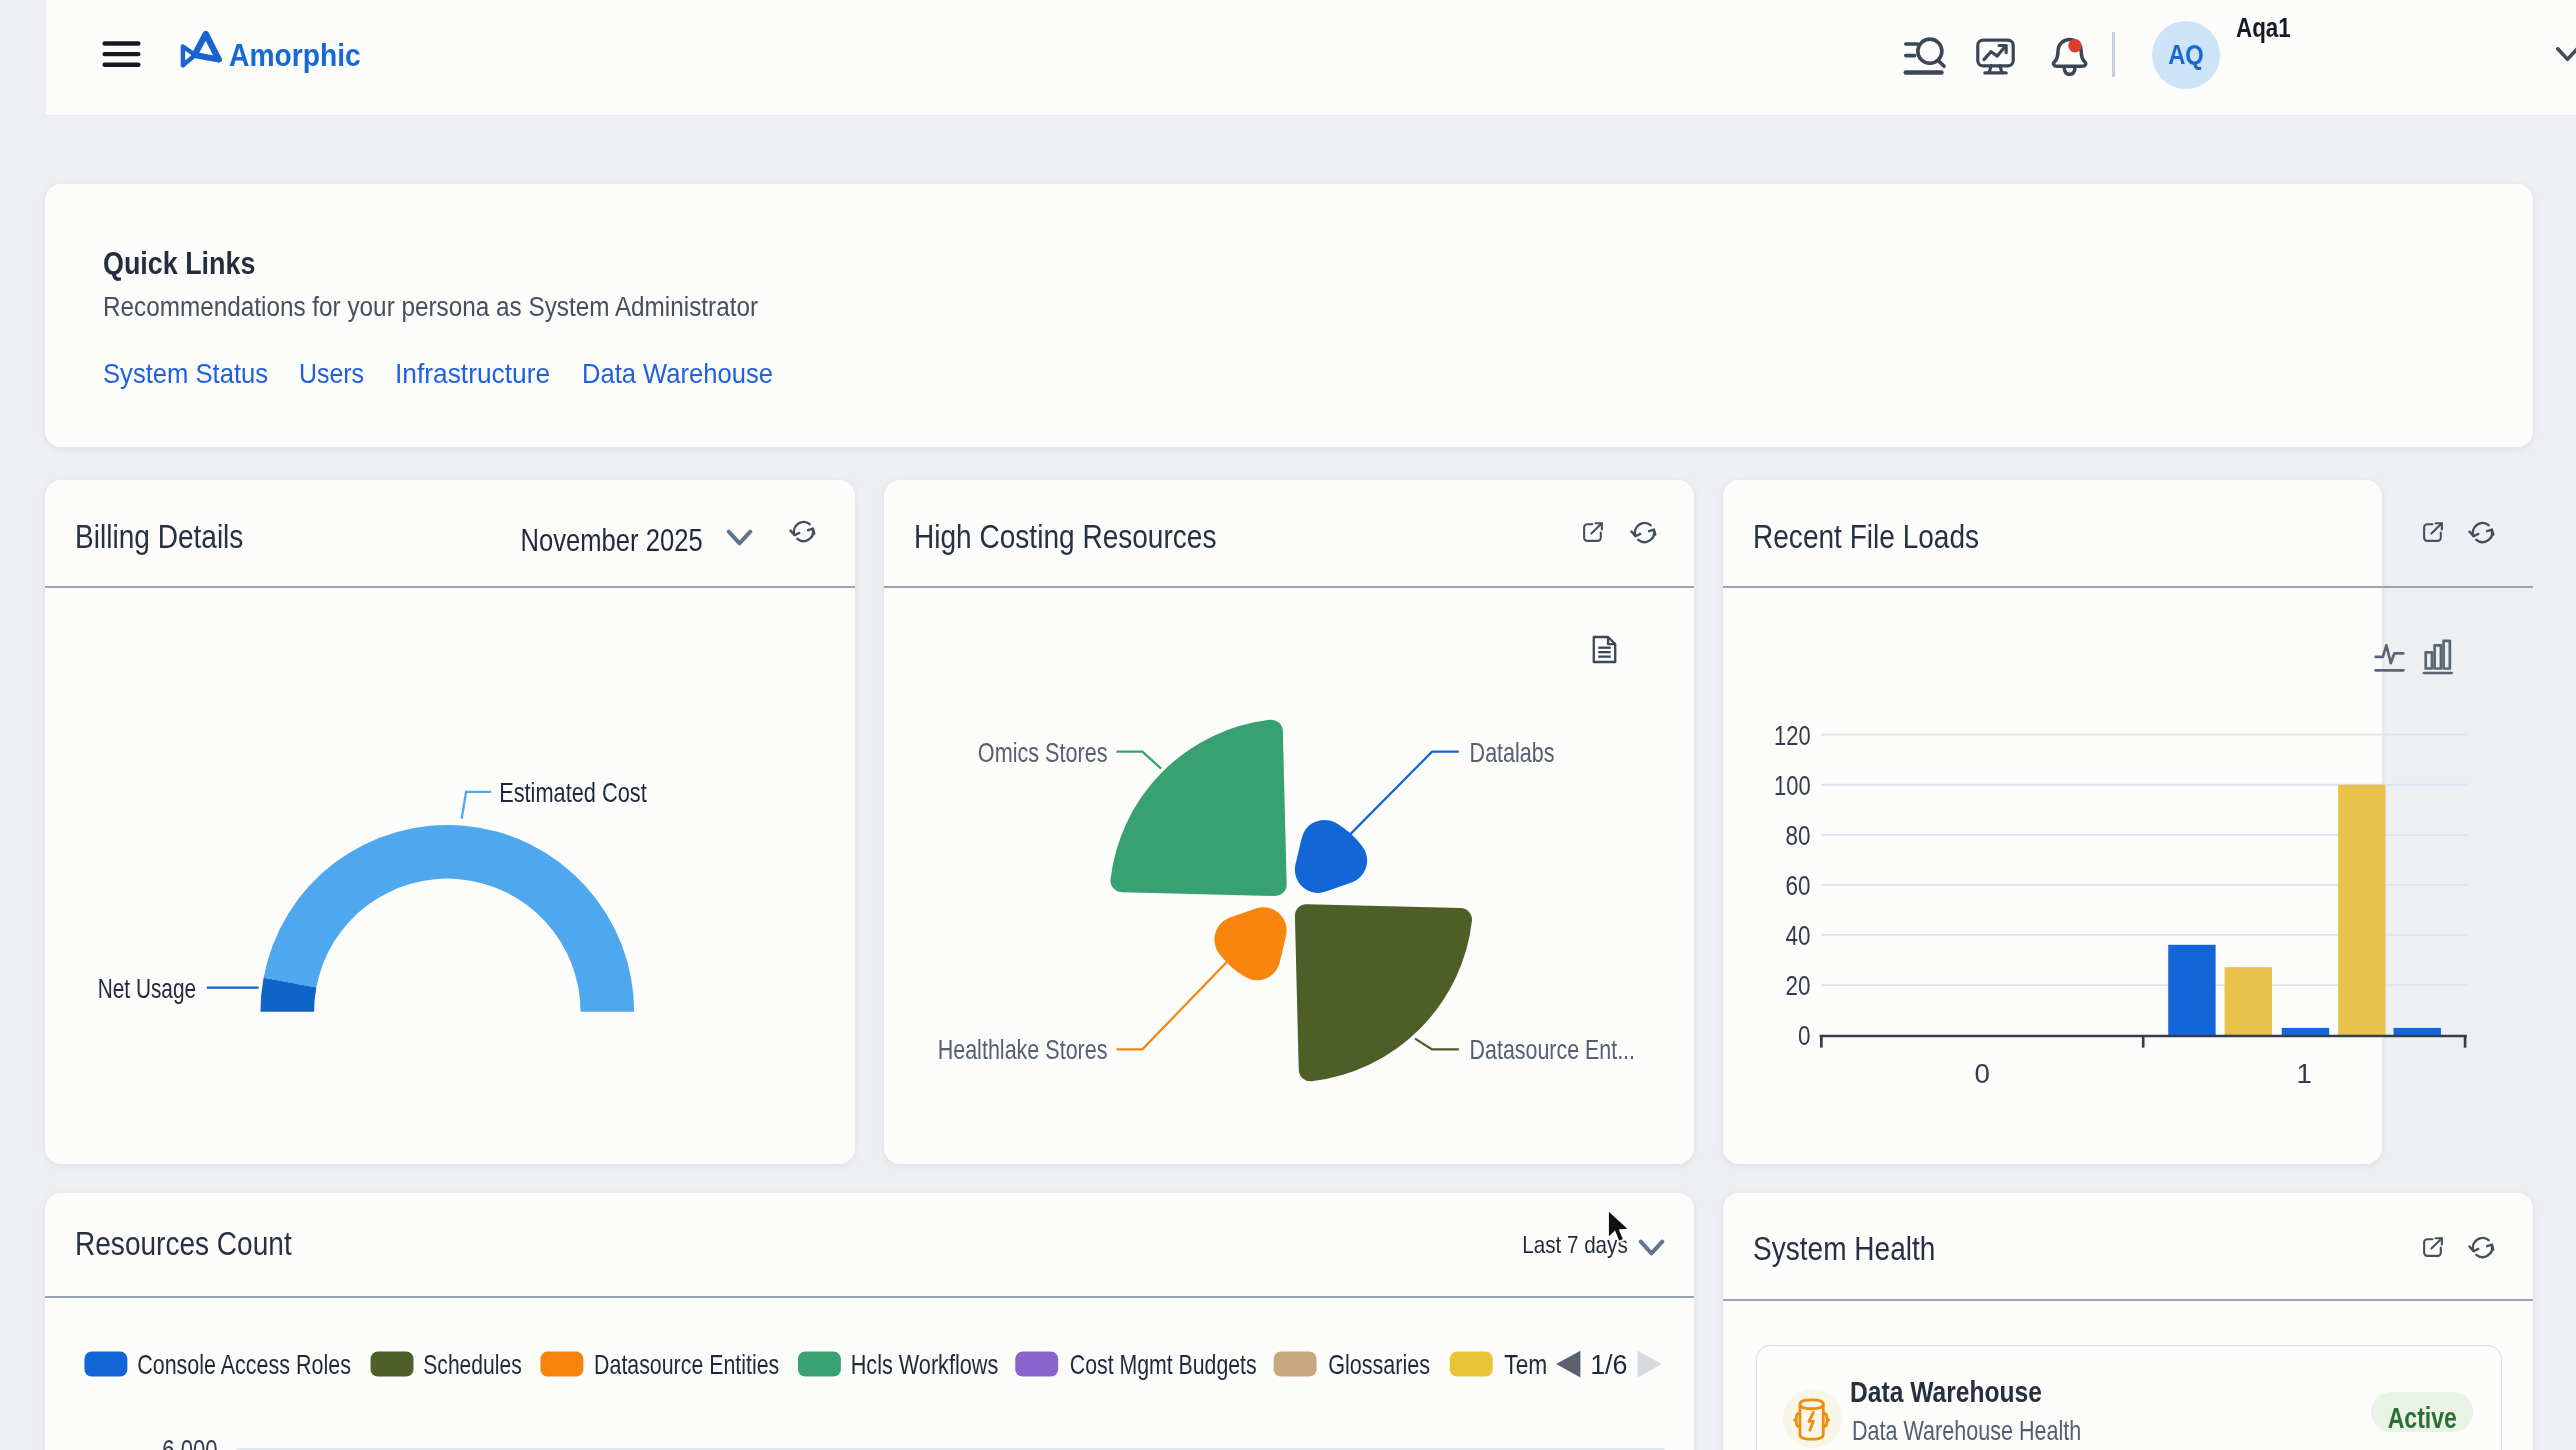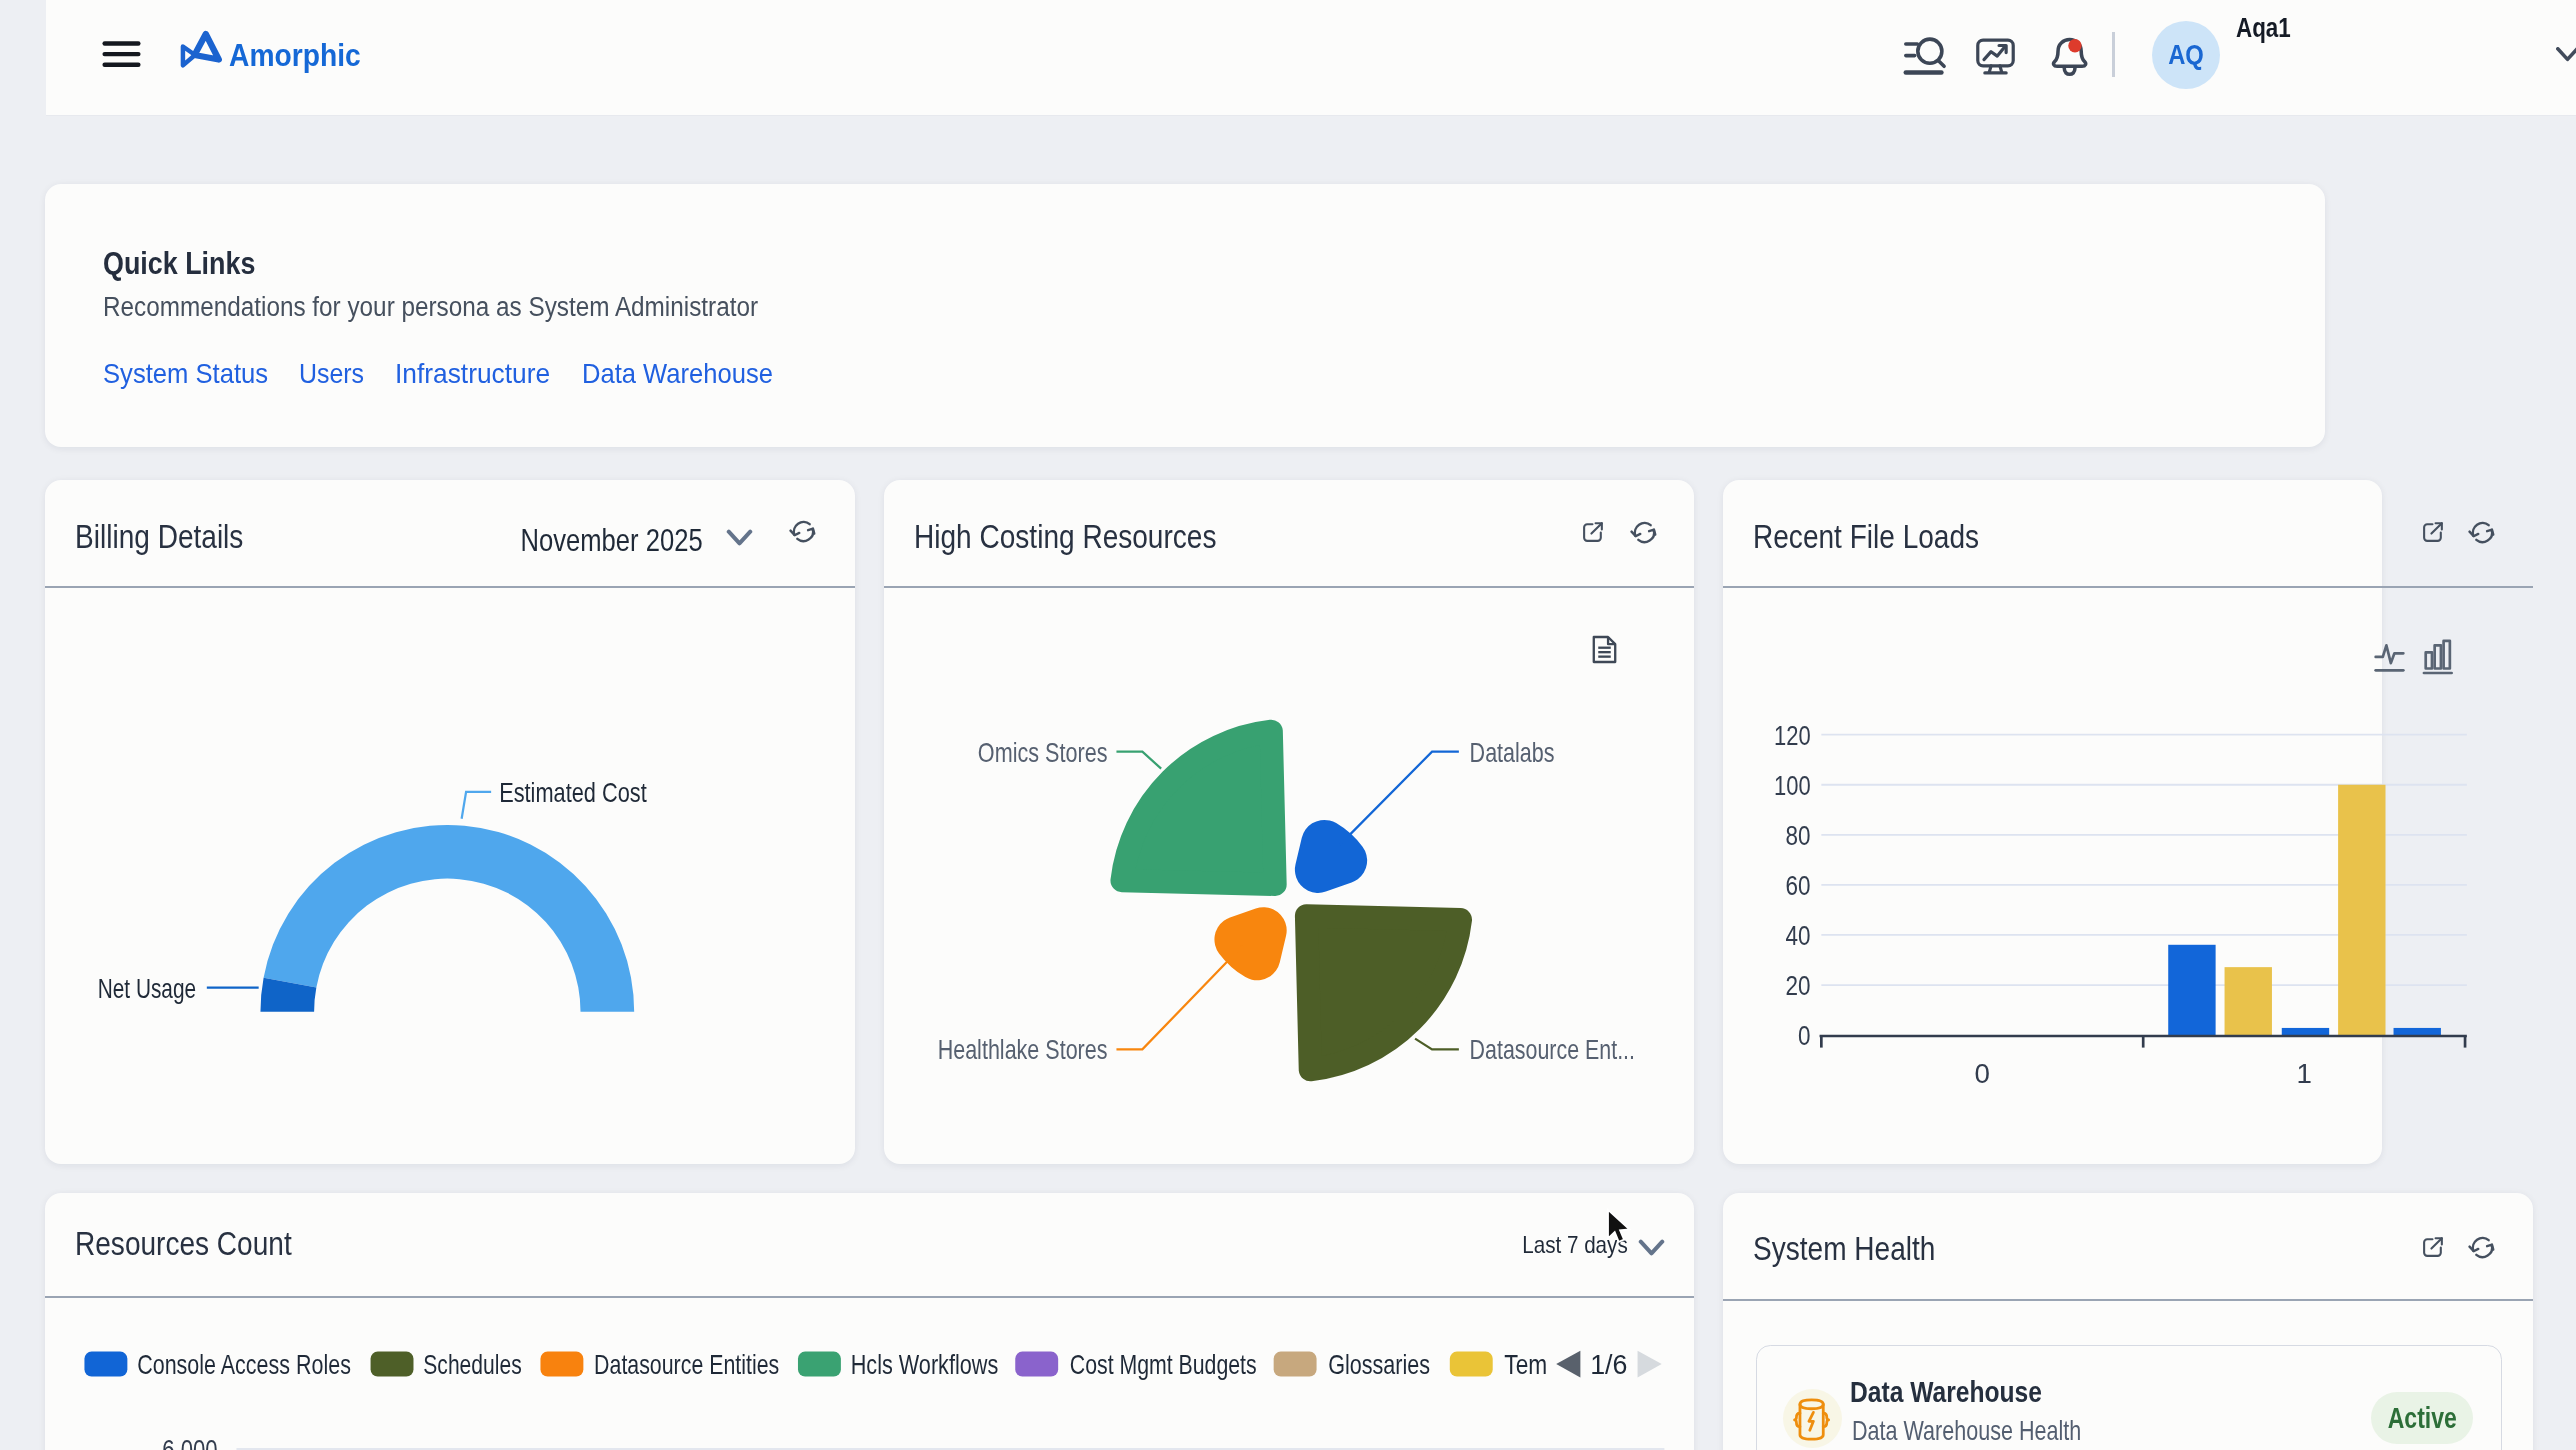--- a/index.html
+++ b/index.html
@@ -57,21 +57,21 @@
     <circle cx="28" cy="11" r="7.5" fill="#dd3b2c"></circle>
   </svg>
   <div class="abs" style="left:2066px; top:32px; width:2.7px; height:45px; background:#c9cfd9;"></div>
   <div class="abs" style="left:2106px; top:20.6px; width:68px; height:68px; border-radius:50%; background:#cde4f8; text-align:center; line-height:68px; font-size:28px; font-weight:bold; color:#1a67d2;"><span class="sx" style="transform:scaleX(.85); transform-origin:50% 50%;">AQ</span></div>
   <div class="abs" style="left:2190px; top:11.6px; font-size:28px; font-weight:600; color:#151b26;"><span class="sx" style="transform:scaleX(.8);">Aqa1</span></div>
   <svg class="abs" style="left:2510px; top:47px;" width="23" height="15" viewBox="0 0 26 17">
     <polyline points="2,2 13,14 24,2" fill="none" stroke="#424c5c" stroke-width="4" stroke-linecap="round" stroke-linejoin="round"></polyline>
   </svg>
 </div>
 
-<div class="card" style="left:45px; top:184px; width:2280px; height:263px;">
+<div class="card" style="left:45px; top:184px; width:2488px; height:263px;">
   <div class="abs" style="left:58px; top:61px; font-size:32px; font-weight:bold; color:#252e3e;"><span class="sx" style="transform:scaleX(.84);">Quick Links</span></div>
   <div class="abs" style="left:58px; top:108px; font-size:27px; color:#46505e;"><span class="sx" style="transform:scaleX(.9);">Recommendations for your persona as System Administrator</span></div>
   <div class="abs" style="left:58px; top:174px; font-size:28px; color:#2060e0; white-space:nowrap;">
     <span class="sx abs" style="left:0px; transform:scaleX(.915);">System Status</span>
     <span class="sx abs" style="left:196px; transform:scaleX(.89);">Users</span>
     <span class="sx abs" style="left:292px; transform:scaleX(.94);">Infrastructure</span>
     <span class="sx abs" style="left:479px; transform:scaleX(.913);">Data Warehouse</span>
   </div>
 </div>
 
@@ -269,20 +269,20 @@
       <g fill="none" stroke="#ee8e0e" stroke-width="3.1" stroke-linecap="round" stroke-linejoin="round">
         <path d="M10 8 C10 4.5 15 3 23 3 C31 3 36 4.5 36 8 C36 11.5 31 13 23 13 C15 13 10 11.5 10 8 Z"></path>
         <path d="M10 8 V42 C10 45.5 15 47 23 47 C31 47 36 45.5 36 42 V8"></path>
         <path d="M10 18 C7 18 6 20 6 23 C6 25 4 25.5 4 25.5 C4 25.5 6 26 6 28 C6 31 7 33 10 33"></path>
         <path d="M36 18 C39 18 40 20 40 23 C40 25 42 25.5 42 25.5 C42 25.5 40 26 40 28 C40 31 39 33 36 33"></path>
         <path d="M25 17 L20 27 L25 27 L21 37"></path>
       </g>
     </svg>
     <div class="abs" style="left:93px; top:29px; font-size:30px; font-weight:bold; color:#252f3e;"><span class="sx" style="transform:scaleX(.82);">Data Warehouse</span></div>
     <div class="abs" style="left:95px; top:69px; font-size:28px; color:#535e70;"><span class="sx" style="transform:scaleX(.77);">Data Warehouse Health</span></div>
-    <div class="abs" style="left:614px; top:46px; width:102px; height:52px; border-radius:26px; background:#e9f3e6; text-align:center; line-height:52px; font-size:29.5px; font-weight:bold; color:#2c6e38;"><span class="sx" style="transform:scaleX(.78); transform-origin:50% 50%;">Active</span></div>
+    <div class="abs" style="left:614px; top:46px; width:102px; height:40px; border-radius:26px; background:#e9f3e6; text-align:center; line-height:52px; font-size:29.5px; font-weight:bold; color:#2c6e38;"><span class="sx" style="transform:scaleX(.78); transform-origin:50% 50%;">Active</span></div>
   </div>
 </div>
 
 <svg class="abs" style="left:1606px; top:1208px;" width="29" height="41" viewBox="0 0 32 46">
   <path d="M2 2 L2 34 L9.5 27 L14 38 L20 35.5 L15.5 25 L26 24 Z" fill="#111" stroke="#fff" stroke-width="2"></path>
 </svg>
 
 
 </body></html>

